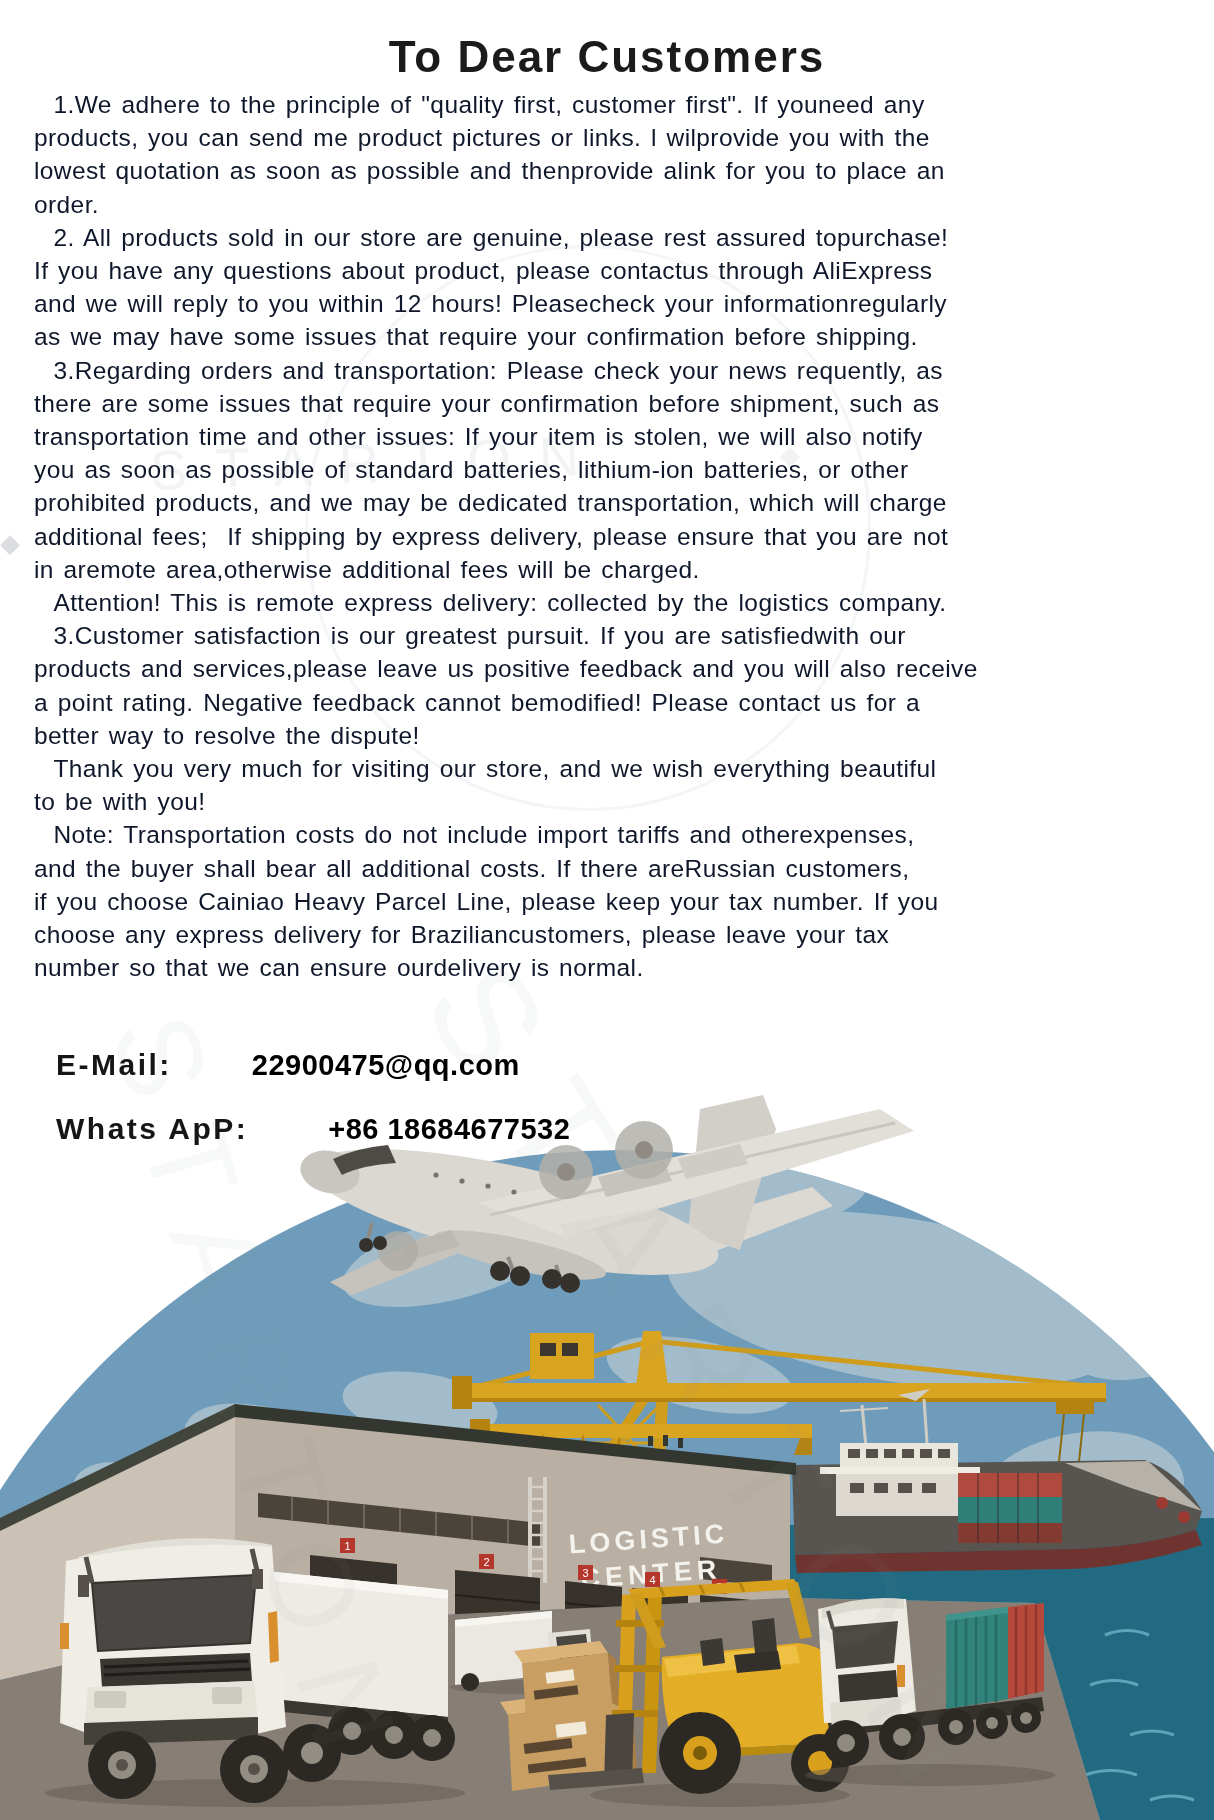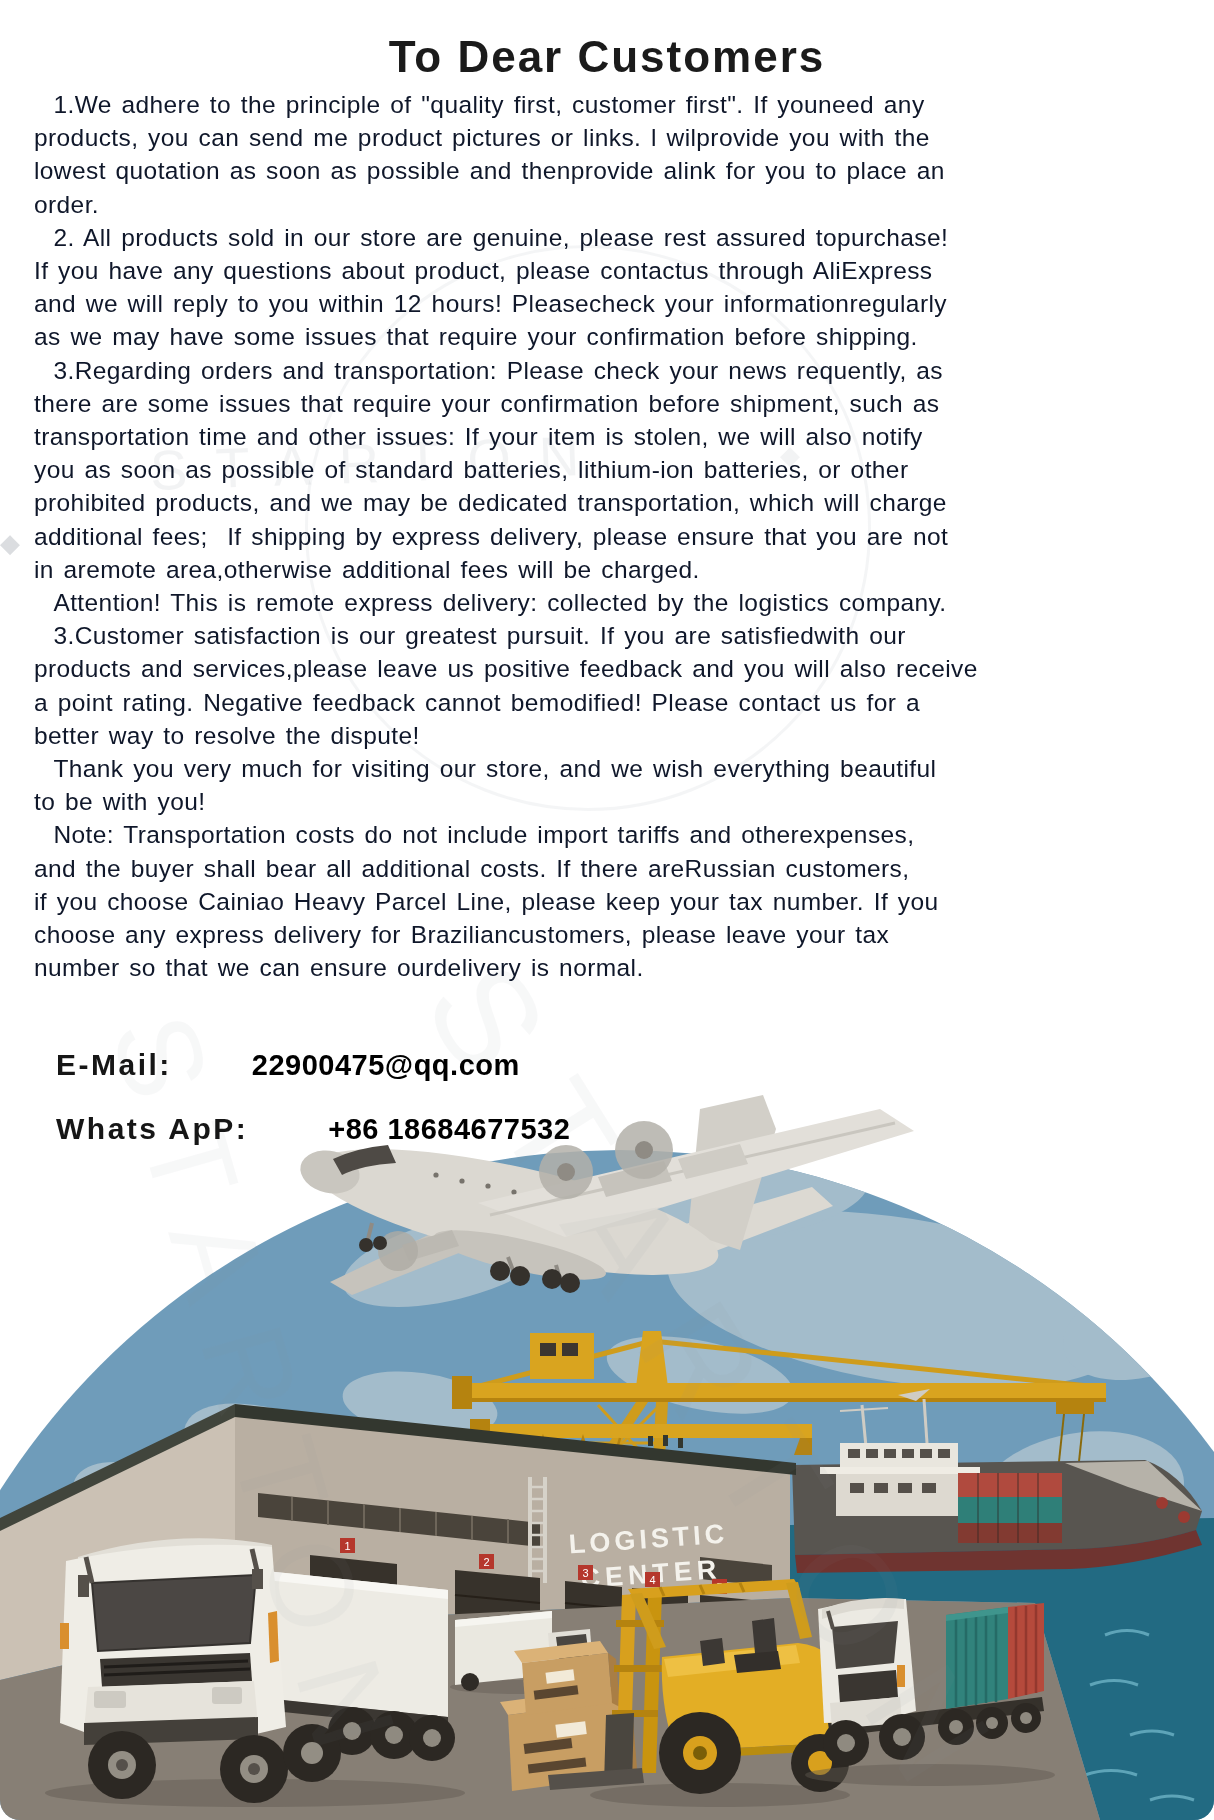--- a/index.html
+++ b/index.html
@@ -1,18 +1,18 @@
 <!DOCTYPE html>
 <html><head>
 <meta charset="utf-8">
 <style>
   html,body { margin:0; padding:0; background:#ffffff; }
   .page {
     position:relative; width:1214px; height:1820px; background:#ffffff;
-    overflow:hidden; font-family:"Liberation Sans","DejaVu Sans",sans-serif; color:#262626;border-radius:20px;
+    overflow:hidden; font-family:"Liberation Sans","DejaVu Sans",sans-serif; color:#262626;
   }
   .page-title {
     margin:0; padding-top:32px; text-align:center;
     font-size:44px; font-weight:700; letter-spacing:2px; line-height:50px; color:#1b1b1b;
   }
   .body-text { position:relative; margin:6px 28px 0 34px; z-index:3; }
   .body-text p {
     margin:0; white-space:pre-wrap;
     font-size:24.5px; line-height:33.2px; letter-spacing:0.4px; word-spacing:2.5px; color:#0f172a;
   }

